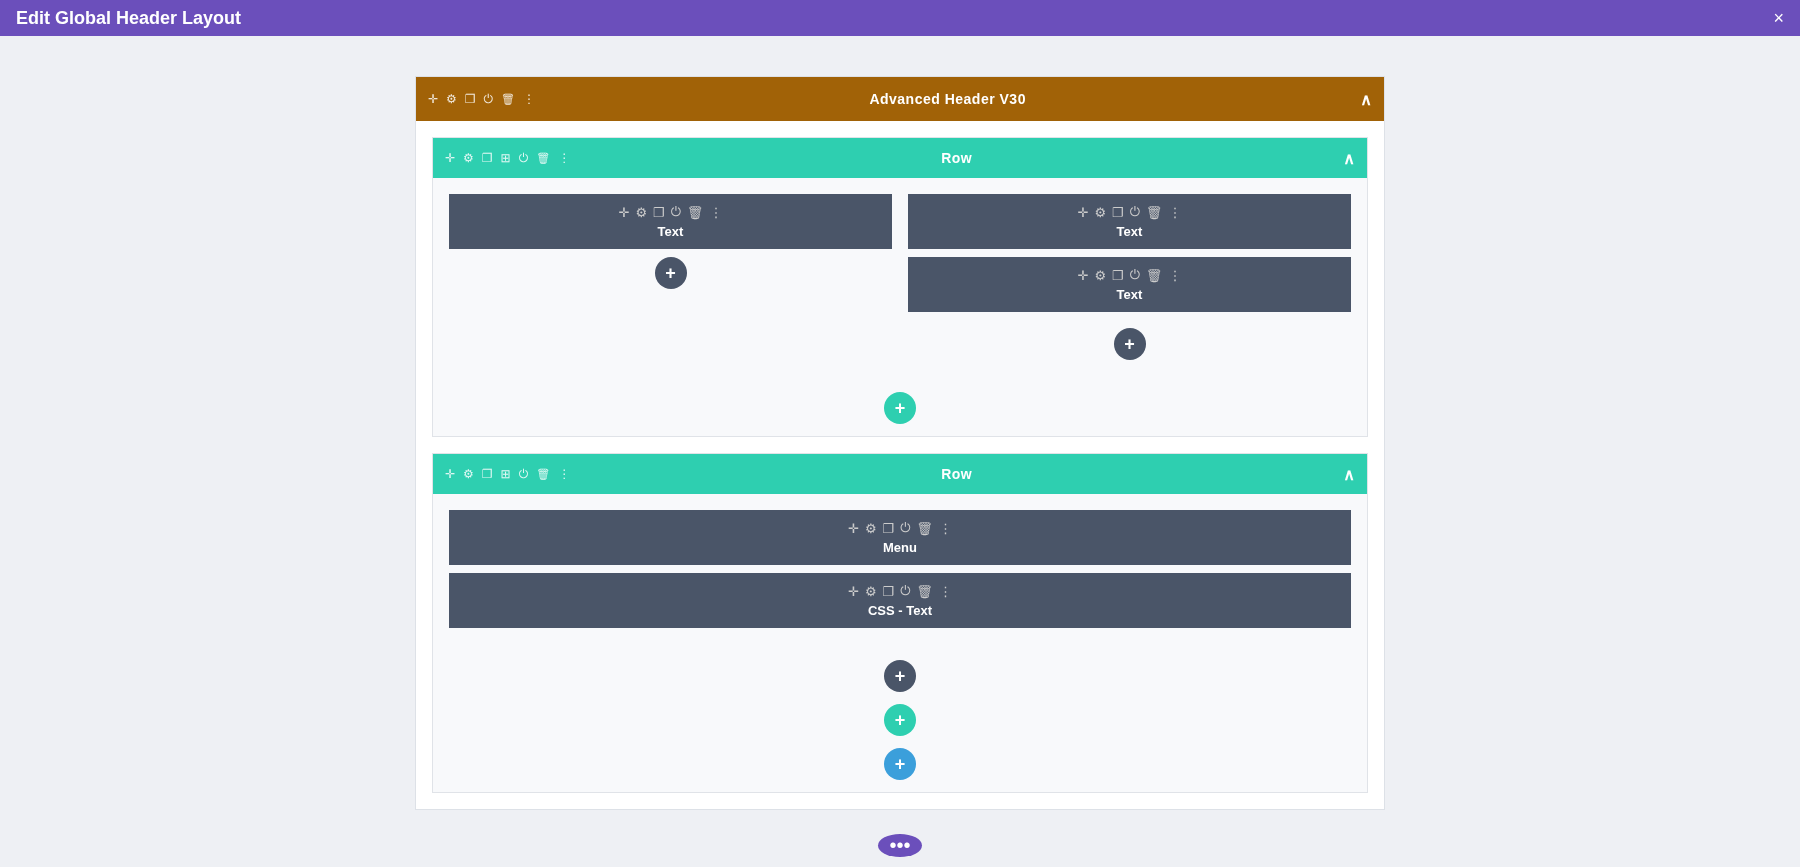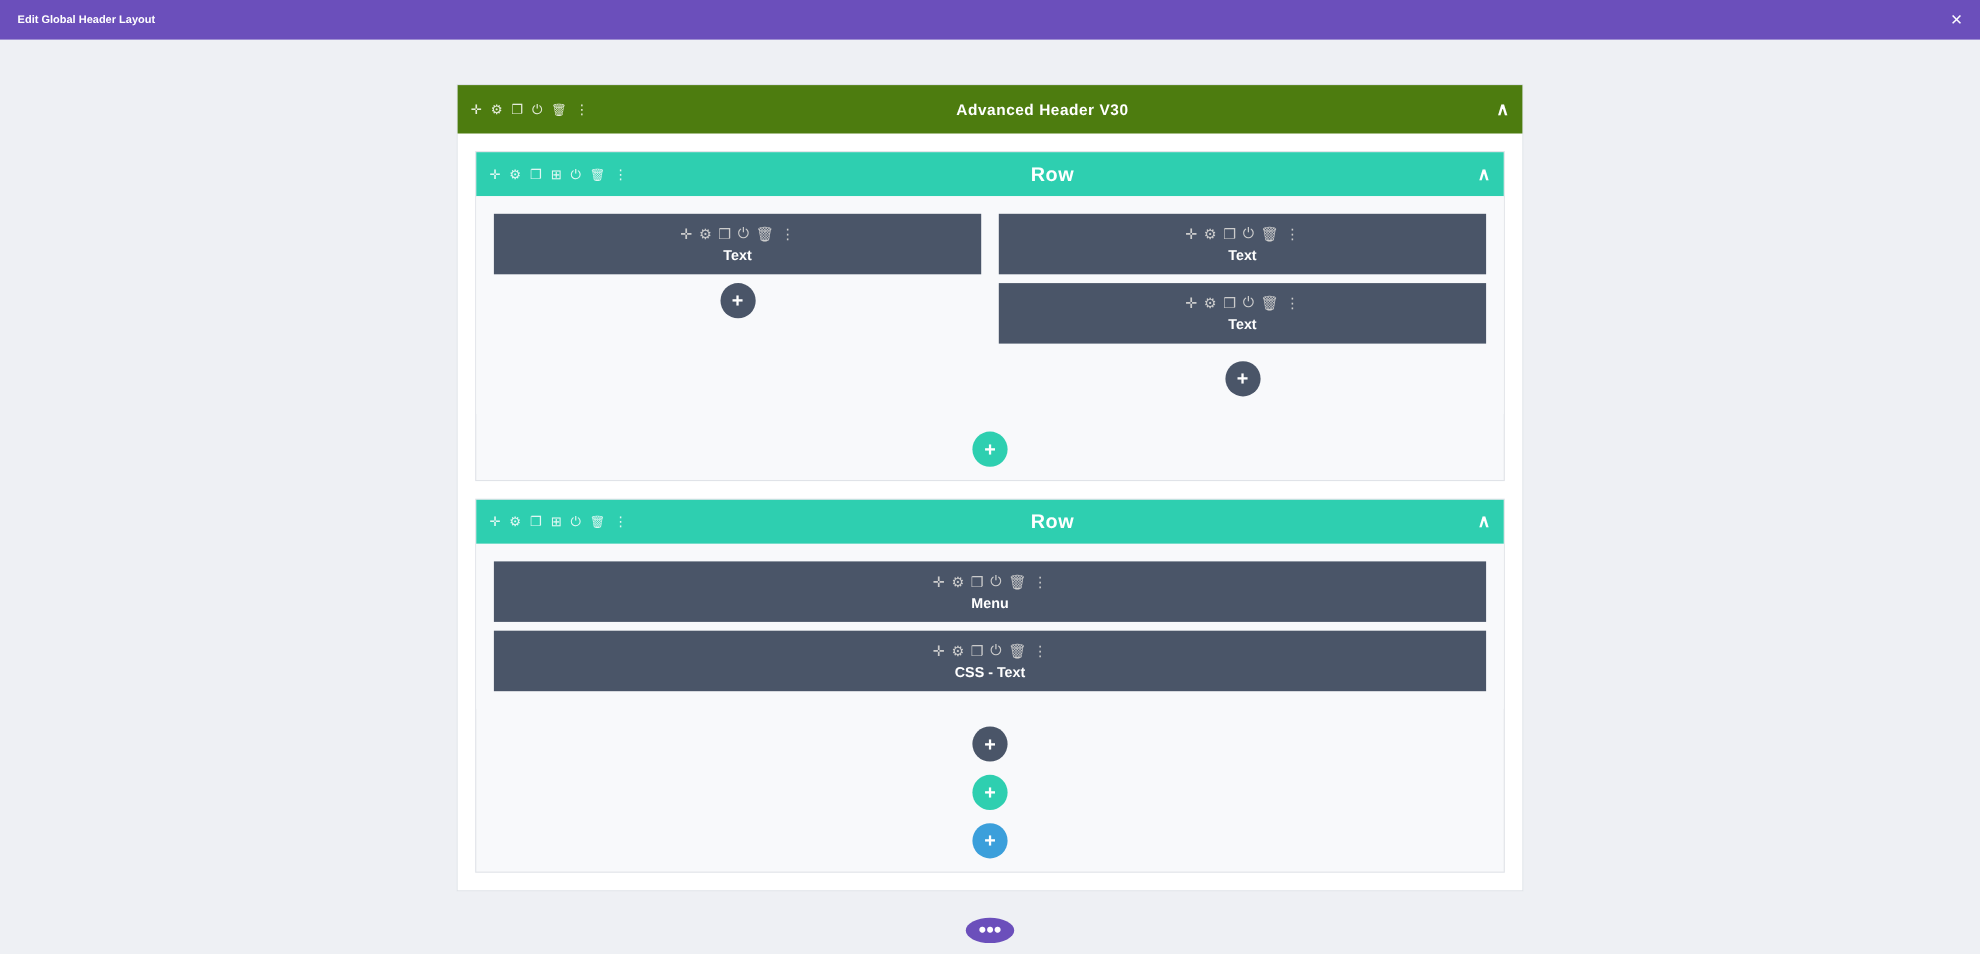--- a/index.html
+++ b/index.html
@@ -15,21 +15,21 @@
     .title-bar {
       background: #6b4fbb;
       color: white;
       display: flex;
       align-items: center;
       justify-content: space-between;
       padding: 0 16px;
       height: 36px;
     }
     .title-bar-title {
-      font-size: 10px;
+      font-size: 18px;
       font-weight: 600;
     }
     .title-bar-close {
       cursor: pointer;
       font-size: 18px;
       line-height: 1;
       color: white;
       background: none;
       border: none;
     }
@@ -47,21 +47,21 @@
 
     
     .outer-container {
       width: 970px;
       background: white;
       border: 1px solid #dde1e7;
     }
 
     
     .advanced-header-bar {
-      background: #4d7c0f;
+      background: #a16207;
       color: white;
       display: flex;
       align-items: center;
       justify-content: space-between;
       padding: 0 12px;
       height: 44px;
       gap: 12px;
     }
     .bar-left-icons {
       display: flex;
@@ -92,21 +92,21 @@
       background: #2ecfb0;
       color: white;
       display: flex;
       align-items: center;
       justify-content: space-between;
       padding: 0 12px;
       height: 40px;
     }
     .row-bar-title {
       font-weight: 700;
-      font-size: 18px;
+      font-size: 14px;
       letter-spacing: 0.5px;
     }
 
     
     .row-content {
       padding: 16px;
       background: #f8f9fb;
     }
 
     

